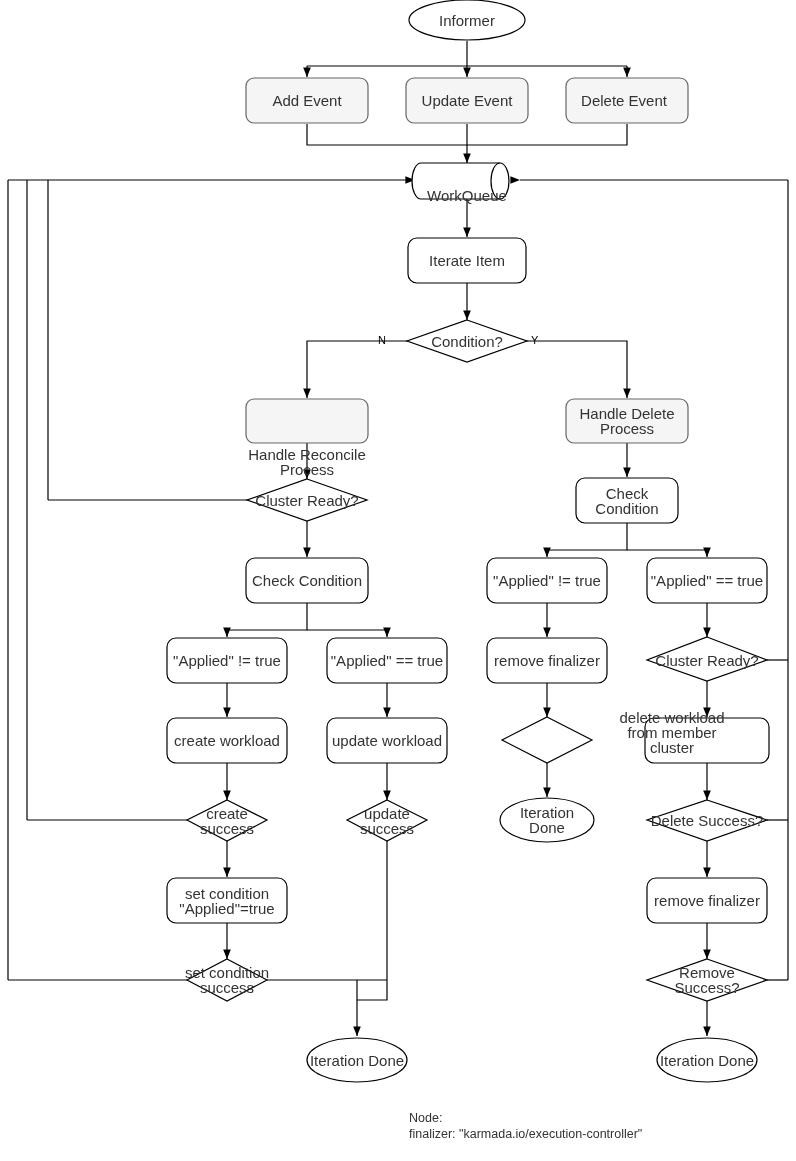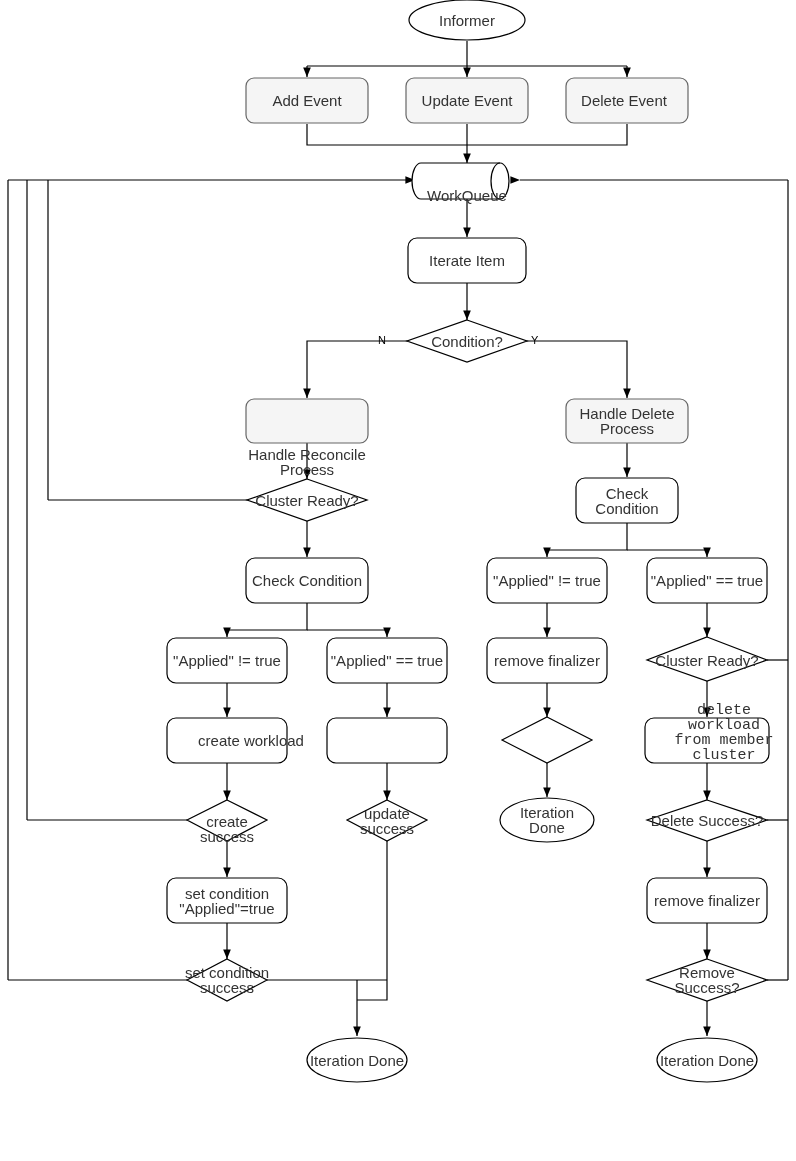--- a/index.html
+++ b/index.html
@@ -186,39 +186,42 @@
   <div class="node-label" style="left:247px; top:480px; width:120px; height:40px;">Cluster Ready?</div>
 
   <div class="node-label" style="left:246px; top:558px; width:122px; height:45px;">Check Condition</div>
   <div class="node-label" style="left:576px; top:478px; width:102px; height:45px;">Check Condition</div>
 
   <div class="node-label" style="left:167px; top:638px; width:120px; height:45px;">"Applied" != true</div>
   <div class="node-label" style="left:327px; top:638px; width:120px; height:45px;">"Applied" == true</div>
   <div class="node-label" style="left:487px; top:558px; width:120px; height:45px;">"Applied" != true</div>
   <div class="node-label" style="left:647px; top:558px; width:120px; height:45px;">"Applied" == true</div>
 
-  <div class="node-label" style="left:167px; top:718px; width:120px; height:45px;padding-left:24px;">create workload</div>
-
-  <div class="node-label" style="left:177px; top:800px; width:100px; height:41px;margin-top:8px;">create
+  <div class="node-label" style="left:167px; top:718px; width:120px; height:45px;">create workload</div>
+  <div class="node-label" style="left:327px; top:718px; width:120px; height:45px;">update workload</div>
+
+  <div class="node-label" style="left:177px; top:800px; width:100px; height:41px;">create
 success</div>
   <div class="node-label" style="left:337px; top:800px; width:100px; height:41px;">update
 success</div>
 
   <div class="node-label" style="left:167px; top:878px; width:120px; height:45px;">set  condition
 "Applied"=true</div>
   <div class="node-label" style="left:172px; top:959px; width:110px; height:42px;">set condition
 success</div>
 
   <div class="node-label" style="left:487px; top:638px; width:120px; height:45px;">remove finalizer</div>
   <div class="node-label" style="left:500px; top:798px; width:94px; height:44px;">Iteration Done</div>
 
   <div class="node-label" style="left:647px; top:640px; width:120px; height:40px;">Cluster Ready?</div>
-  <div class="node-label" style="left:662px; top:718px; width:124px; height:29px;font-family:Liberation Mono, monospace;">delete workload
+  <div class="node-label" style="left:610px; top:718px; width:124px; height:29px;">delete workload
 from member cluster</div>
   <div class="node-label" style="left:647px; top:800px; width:120px; height:40px;">Delete Success?</div>
   <div class="node-label" style="left:647px; top:878px; width:120px; height:45px;">remove finalizer</div>
   <div class="node-label" style="left:647px; top:960px; width:120px; height:40px;">Remove Success?</div>
   <div class="node-label" style="left:657px; top:1038px; width:100px; height:44px;">Iteration Done</div>
 
   <div class="node-label" style="left:307px; top:1038px; width:100px; height:44px;">Iteration Done</div>
 
+  <div class="footnote" style="left:409px; top:1110px; width:330px;">Node:
+finalizer: "karmada.io/execution-controller"</div>
 
 </div>
 
 </body></html>

